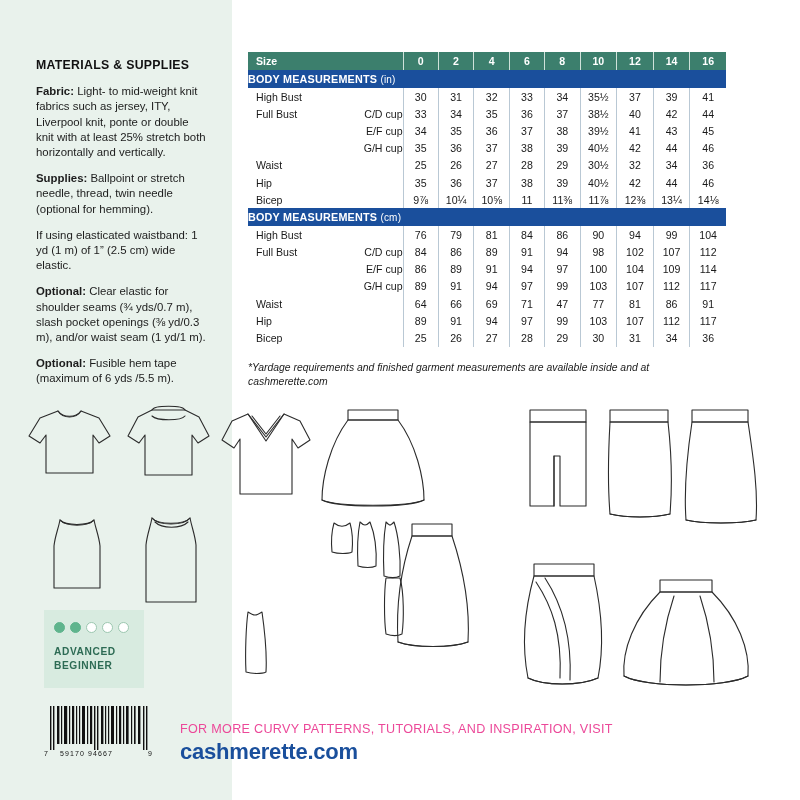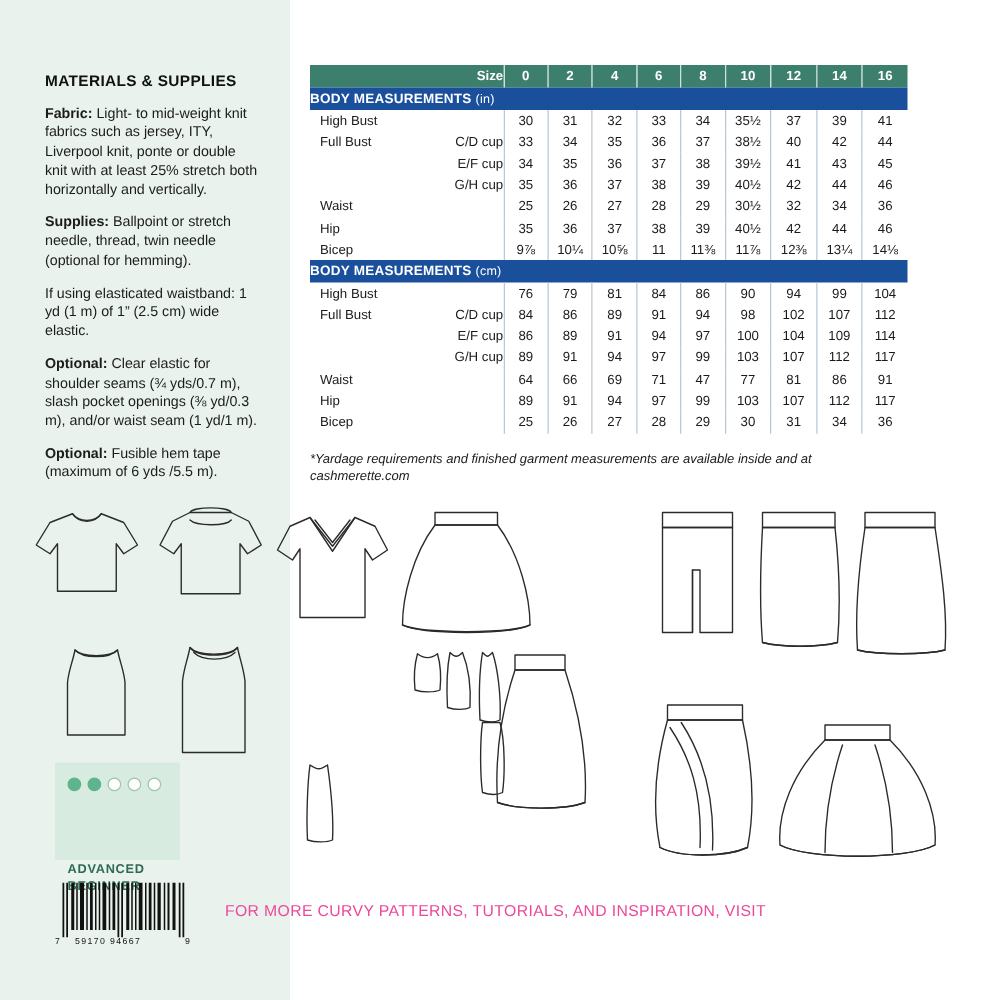--- a/index.html
+++ b/index.html
@@ -70,21 +70,21 @@
     background: #3c7f6d;
     color: #ffffff;
     height: 18px;
     font-weight: bold;
     font-size: 10.6px;
     text-align: center;
     vertical-align: middle;
     border-right: 1px solid #cfe2da;
   }
   .hdr-row td.lbl {
-    text-align: right;
+    text-align: left;
     padding-left: 8px;
     font-weight: bold;
     border-right: 1px solid #cfe2da;
   }
   .hdr-row td:last-child { border-right: none; }
   .sec-row td {
     background: #1a4f9c;
     color: #ffffff;
     height: 18px;
     font-weight: bold;
@@ -165,21 +165,20 @@
   .skill-label {
     position: absolute;
     left: 10px;
     top: 35px;
     font-size: 10.2px;
     font-weight: bold;
     letter-spacing: 0.6px;
     color: #2d6b54;
     line-height: 14px;
     text-transform: uppercase;
-    margin-top: 44px;
   }
   
   .barcode {
     position: absolute;
     left: 44px;
     top: 706px;
     width: 112px;
     height: 56px;
   }
   .barcode .bars { position:absolute; left:0; top:0; height:44px; width:112px; }
@@ -576,15 +575,16 @@
         <rect x="102" y="0" width="1.4" height="44"></rect>
       </g>
     </svg>
     <span class="num bn-left">7</span>
     <span class="num bn-mid">59170 94667</span>
     <span class="num bn-right">9</span>
   </div>
 
   <div class="footer">
     <div class="line1">FOR MORE CURVY PATTERNS, TUTORIALS, AND INSPIRATION, VISIT</div>
+    <div class="line2">cashmerette.com</div>
   </div>
 
 </div>
 
 </body></html>

